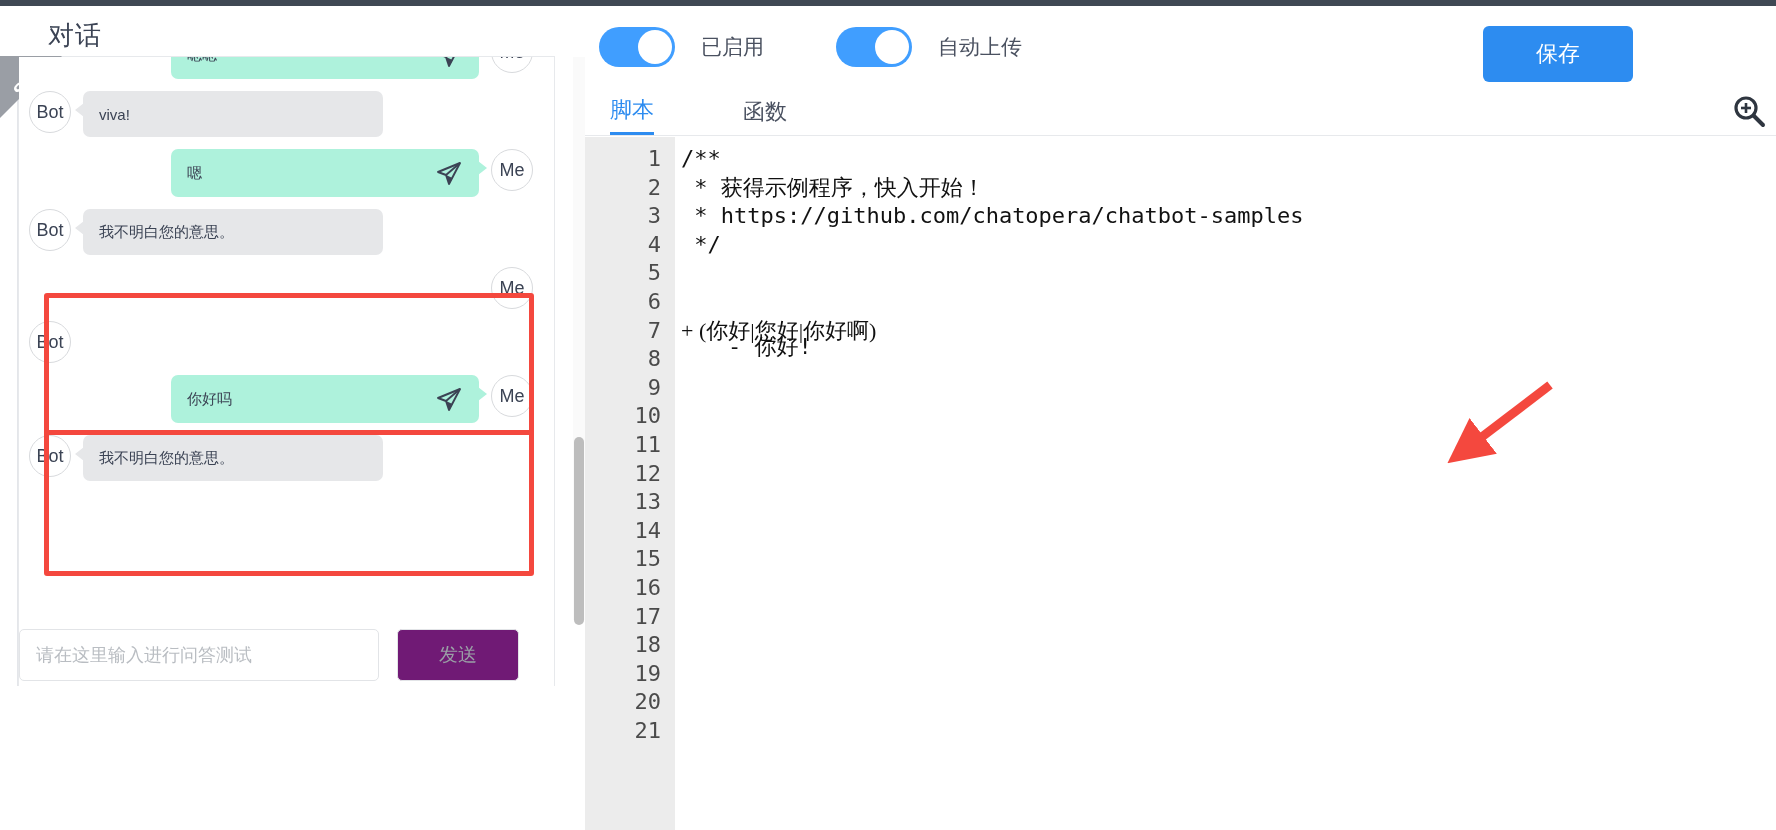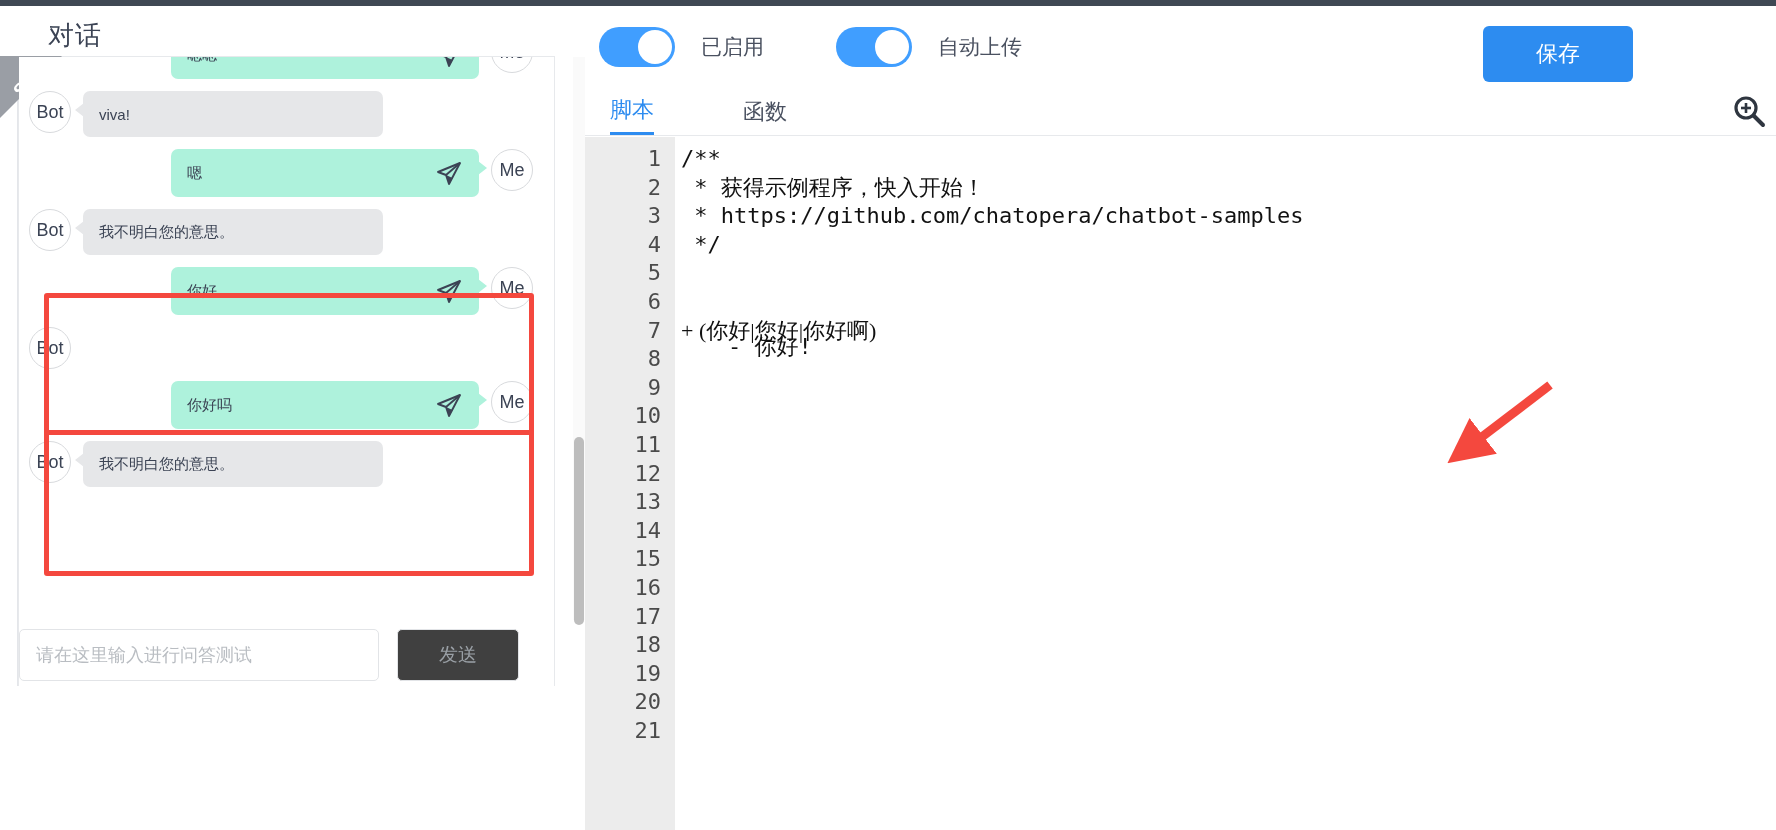--- a/index.html
+++ b/index.html
@@ -176,21 +176,21 @@
     color: #3b4354;
     outline: none;
     font-family: "Liberation Sans", "DejaVu Sans", sans-serif;
   }
   .composer-input::placeholder { color: #b9bdc2; }
   .send-btn {
     margin-left: 18px;
     width: 122px; height: 52px;
     border: 1px solid #e2e4e7;
     border-radius: 5px;
-    background: #404040;
+    background: #701a75;
     color: #9aa0a6;
     font-size: 19px;
     display: flex; align-items: center; justify-content: center;
     cursor: pointer;
     font-family: "Liberation Sans", "DejaVu Sans", sans-serif;
   }
 
   
   .pane-divider {
     position: absolute; left: 584px; top: 6px;
@@ -372,30 +372,20 @@
             </div>
             <div class="avatar">Me</div>
           </div>
           <div class="msg-row bot">
             <div class="avatar">Bot</div>
             <div class="bubble bot">
               <span>我不明白您的意思。</span>
             </div>
           </div>
           <div class="msg-row me">
-            <div class="bubble me">
-              <span>你好</span>
-              <span class="send-glyph">
-                <svg width="28" height="28" viewBox="0 0 28 28">
-                  <path d="M25 4 L3 13 L11 16 L14 25 Z" fill="none" stroke="#3b4354" stroke-width="1.9" stroke-linejoin="round"></path>
-                  <path d="M25 4 L11 16" fill="none" stroke="#3b4354" stroke-width="1.9"></path>
-                  <path d="M11 16 L14 25 L17.5 19 Z" fill="#3b4354"></path>
-                </svg>
-              </span>
-            </div>
             <div class="avatar">Me</div>
           </div>
           <div class="msg-row bot">
             <div class="avatar">Bot</div>
           </div>
           <div class="msg-row me">
             <div class="bubble me">
               <span>你好吗</span>
               <span class="send-glyph">
                 <svg width="28" height="28" viewBox="0 0 28 28">

